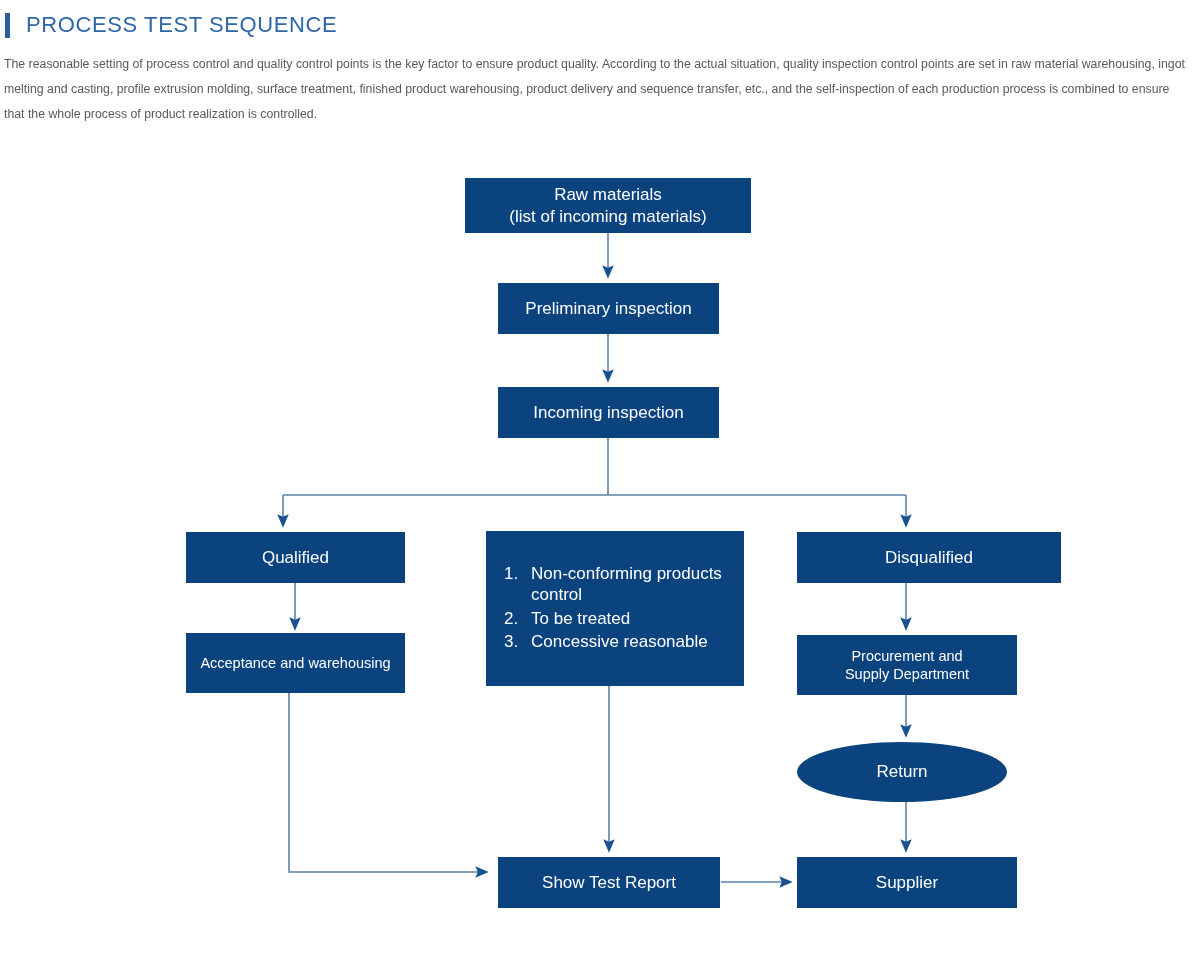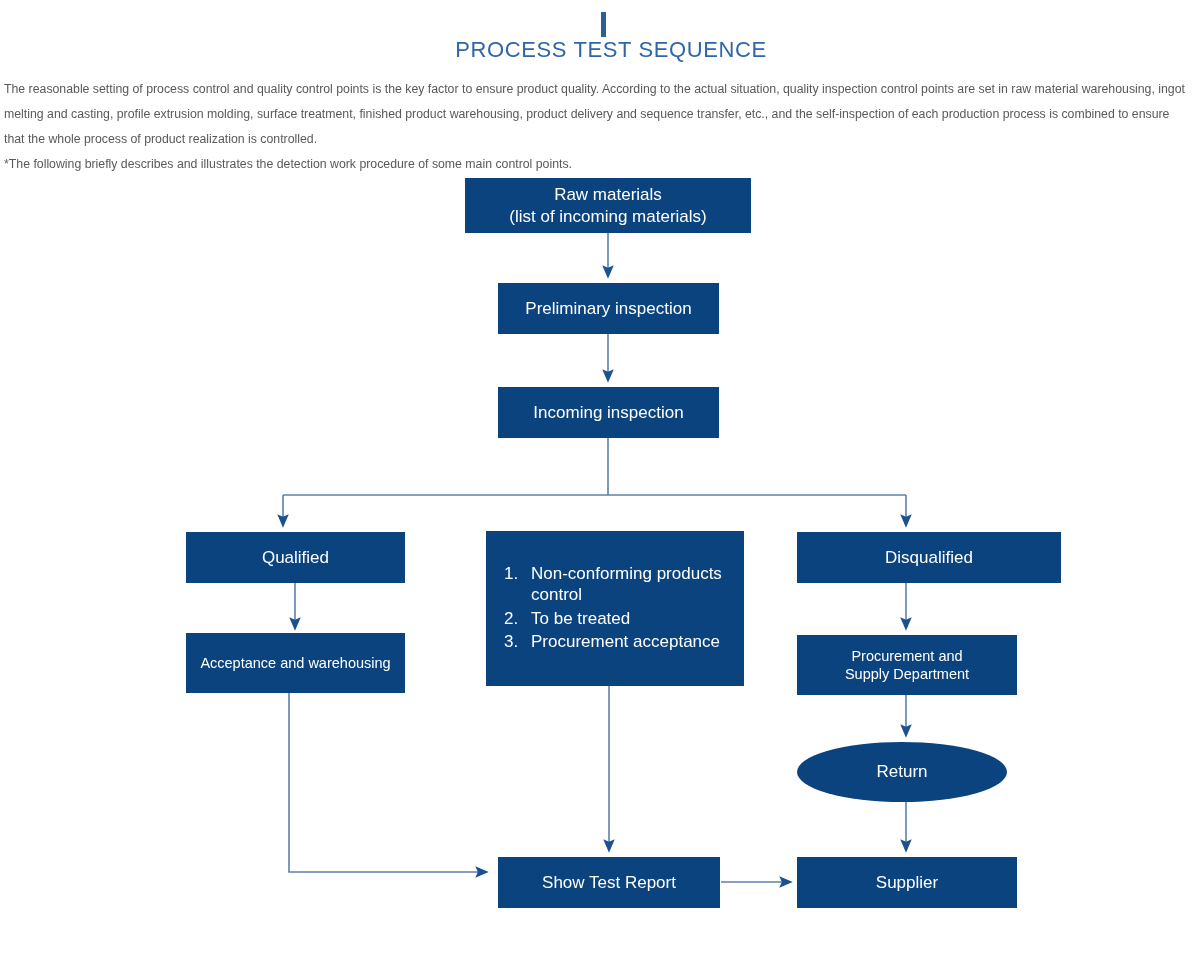--- a/index.html
+++ b/index.html
@@ -20,21 +20,20 @@
   
   .header {
     position: absolute;
     left: 0; top: 0;
     width: 1201px;
   }
   .title-row {
     display: flex;
     align-items: center;
     padding: 12px 0 0 5px;
-    flex-direction: column;
   }
   .title-bar {
     width: 5px;
     height: 25px;
     background: #2a6099;
     flex: 0 0 auto;
   }
   .page-title {
     margin: 0 0 0 16px;
     font-size: 22px;
@@ -118,21 +117,20 @@
 </head>
 <body>
 
 <div class="header">
   <div class="title-row">
     <div class="title-bar"></div>
     <h1 class="page-title">PROCESS TEST SEQUENCE</h1>
   </div>
   <div class="intro">
     <p>The reasonable setting of process control and quality control points is the key factor to ensure product quality. According to the actual situation, quality inspection control points are set in raw material warehousing, ingot melting and casting, profile extrusion molding, surface treatment, finished product warehousing, product delivery and sequence transfer, etc., and the self-inspection of each production process is combined to ensure that the whole process of product realization is controlled.</p>
-    <p>*The following briefly describes and illustrates the detection work procedure of some main control points.</p>
   </div>
 </div>
 
 <div class="flow">
 
   <svg viewBox="0 0 1201 980">
     <defs>
       <marker id="ah" markerWidth="10" markerHeight="10" refX="4.2" refY="4" orient="auto" markerUnits="strokeWidth">
         <path d="M0,0.4 L8.4,4 L0,7.6 L1.6,4 Z" fill="#1a5291"></path>
       </marker>
@@ -184,21 +182,21 @@
   </div>
 
   <div class="node n-acceptance">
     <span class="node-text">Acceptance and warehousing</span>
   </div>
 
   <div class="node n-noncon">
     <ul class="ol-list">
       <li><span class="num">1.</span><span>Non-conforming products control</span></li>
       <li><span class="num">2.</span><span>To be treated</span></li>
-      <li><span class="num">3.</span><span>Procurement acceptance</span></li>
+      <li><span class="num">3.</span><span>Concessive reasonable</span></li>
     </ul>
   </div>
 
   <div class="node n-disq">
     <span class="node-text">Disqualified</span>
   </div>
 
   <div class="node n-procure">
     <span class="node-text">
       <span>Procurement and</span><br>

